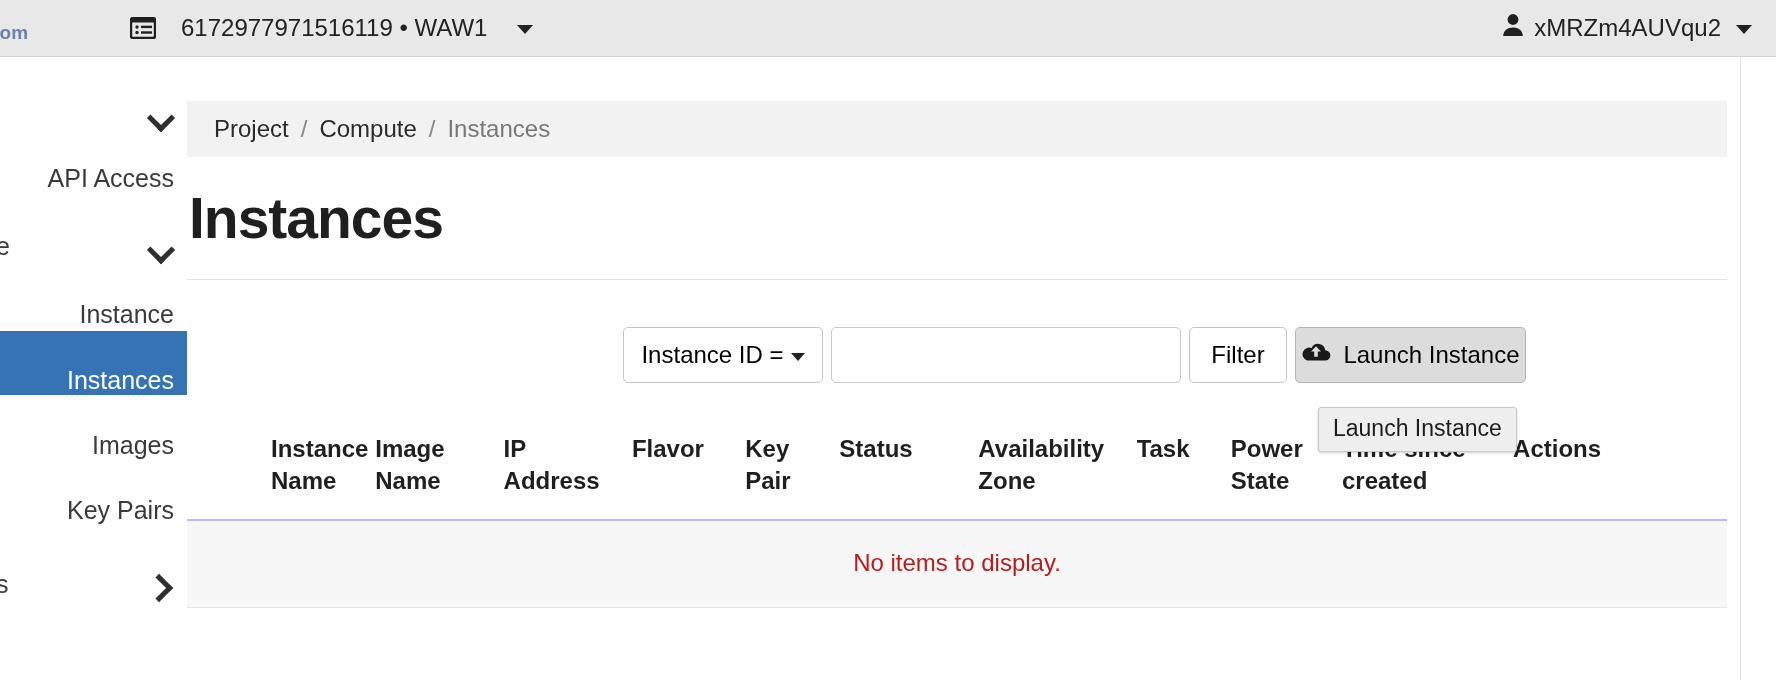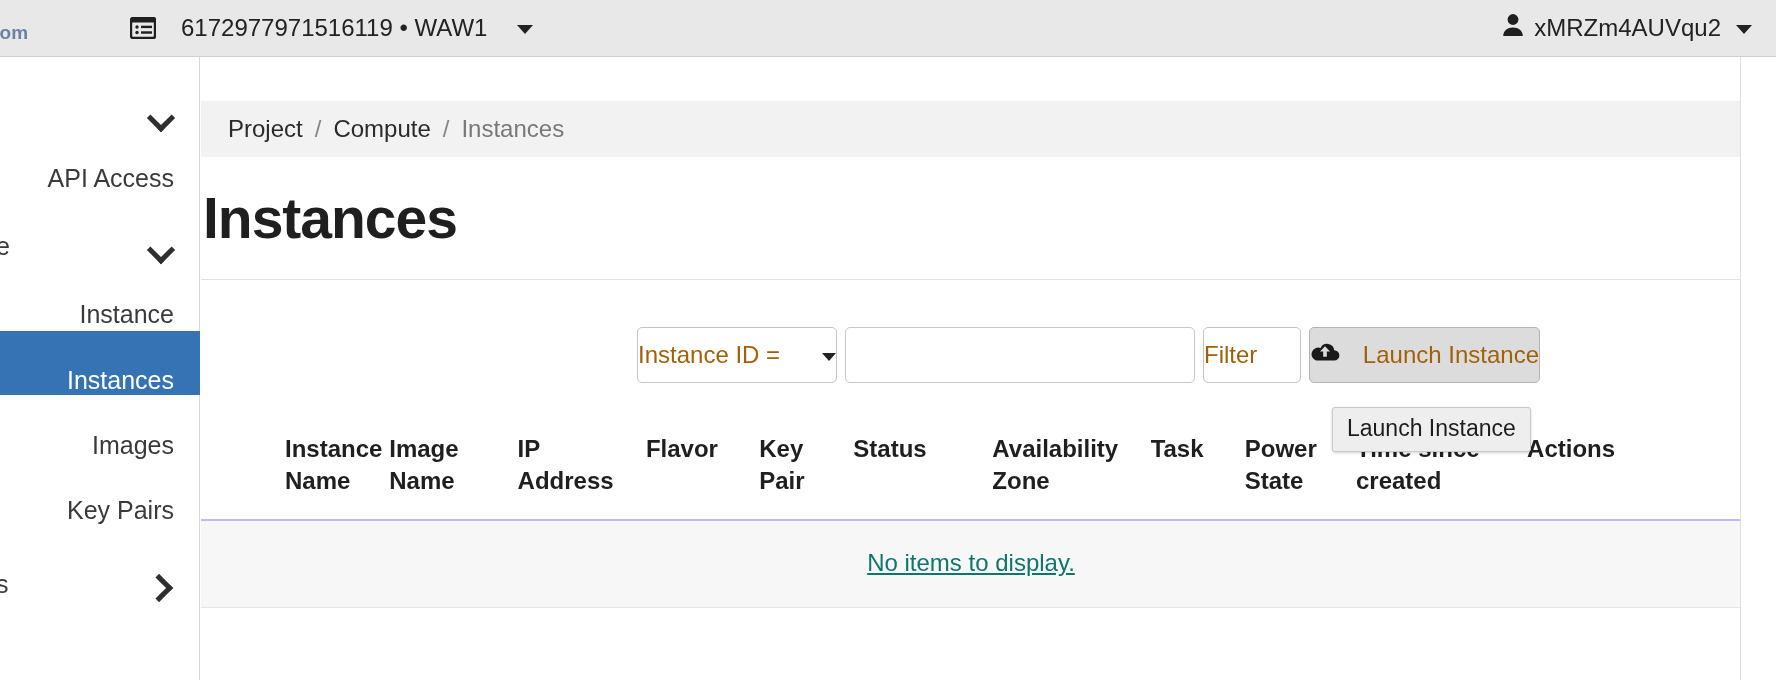--- a/index.html
+++ b/index.html
@@ -82,21 +82,21 @@
     left: 1px; top: 5px;
   }
   .group-text {
     font-size: 25px; color: #3a3a3a;
     padding-left: 0; margin-left: -4px;
     white-space: nowrap; overflow: hidden;
   }
 
   
   .main {
-    position: absolute; left: 201px; top: 57px;
+    position: absolute; left: 187px; top: 57px;
     width: 1575px; height: 623px;
     background: #ffffff;
     overflow: hidden;
   }
   .breadcrumb {
     position: absolute; left: 0; top: 44px;
     width: 1540px; height: 56px;
     background: #f2f2f2;
     display: flex; align-items: center;
     padding-left: 27px;
@@ -116,26 +116,26 @@
     width: 1540px; height: 1px; background: #e2e2e2;
   }
 
   
   .toolbar {
     position: absolute; left: 0; top: 270px;
     width: 1540px; height: 56px;
   }
   .btn {
     position: absolute;
-    display: flex; align-items: center; justify-content: space-between;
+    display: flex; align-items: center; justify-content: center;
     border: 1px solid #c4c4c4;
     border-radius: 5px;
     background: #ffffff;
     font-size: 24px;
-    color: #a16207;
+    color: #000000;
     height: 56px;
     cursor: pointer;
     white-space: nowrap;
   }
   #filter-type-select { left: 436px; width: 200px; gap: 7px; }
   #filter-text-input {
     left: 644px; width: 350px; height: 56px;
     border: 1px solid #c8c8c8; border-radius: 5px;
     background: #fff; font-size: 23px; padding: 0 14px;
     color: #2b2b2b;
@@ -189,24 +189,23 @@
     vertical-align: top;
     padding: 18px 10px 22px 0;
     line-height: 1.33;
     border-bottom: 2px solid #c4b5fd;
   }
   table.instances th:first-child { padding-left: 84px; }
   td.empty-cell {
     background: #f7f7f7;
     text-align: center;
     font-size: 24px;
-    color: #0f766e;
+    color: #b91c1c;
     padding: 28px 0 30px 0;
     border-bottom: 1px solid #e4e4e4;
-    text-decoration: underline;
   }
 
   
   .right-edge {
     position: absolute; right: 0; top: 57px;
     width: 36px; height: 623px;
     background: #ffffff;
     border-left: 1px solid #e0e0e0;
     pointer-events: none;
   }

